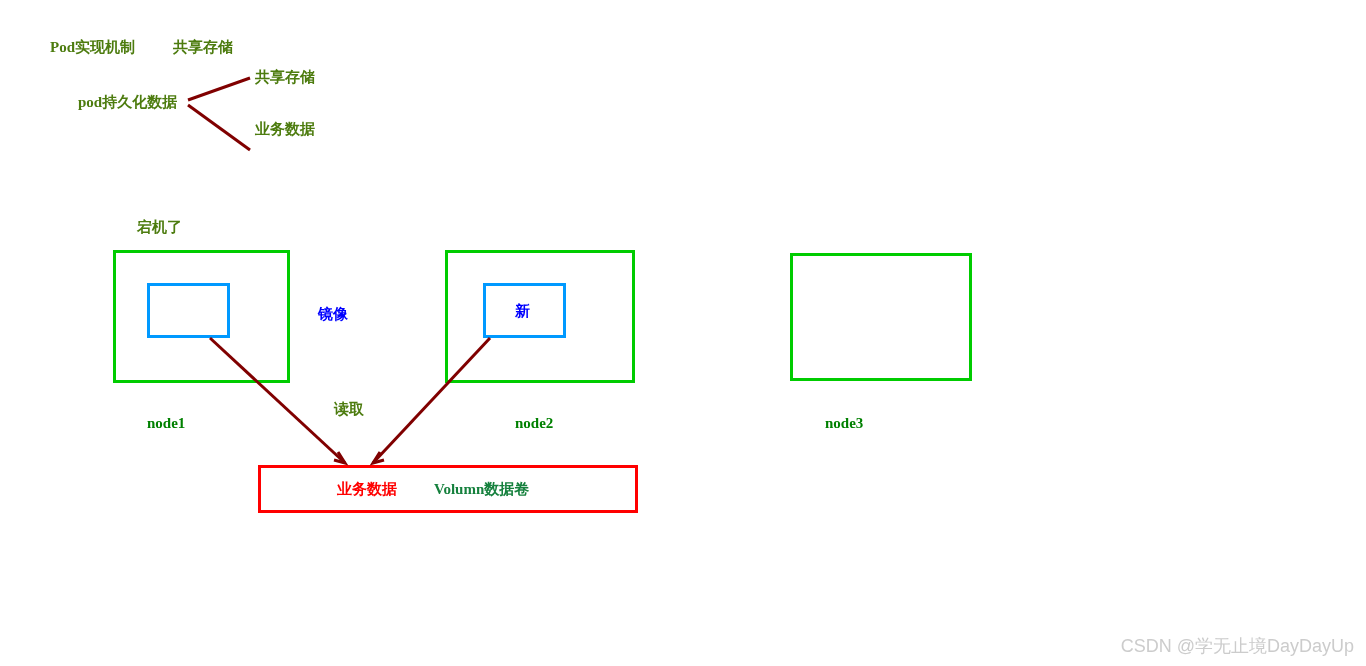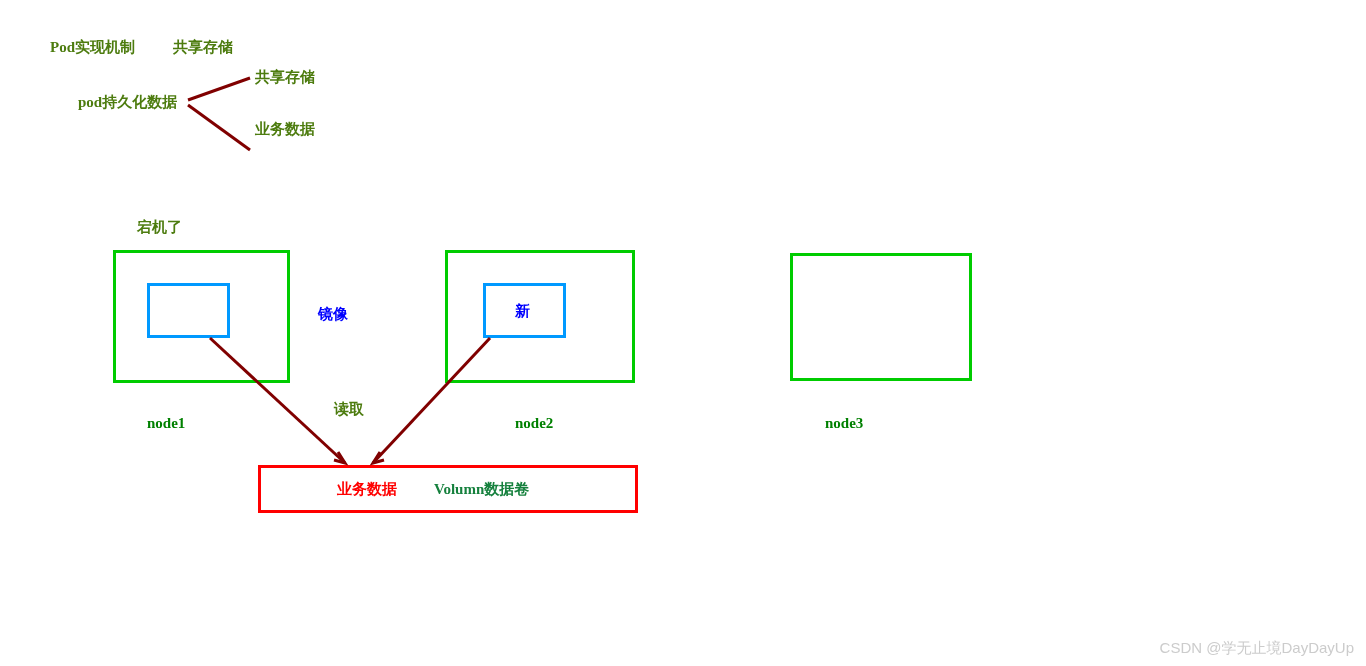--- a/index.html
+++ b/index.html
@@ -43,21 +43,21 @@
       width: 1366px;
       height: 666px;
       pointer-events: none;
     }
     
     .watermark {
       position: absolute;
       right: 12px;
       bottom: 8px;
       font-family: Arial, sans-serif;
-      font-size: 15px;
+      font-size: 18px;
       font-weight: normal;
     }
   </style>
 </head>
 <body>
 
 <div class="text maroon" style="left:50px; top:38px;">Pod实现机制</div>
 <div class="text maroon" style="left:158px; top:38px;margin-left:15px;">共享存储</div>
 
 <div class="text maroon" style="left:78px; top:93px;">pod持久化数据</div>

